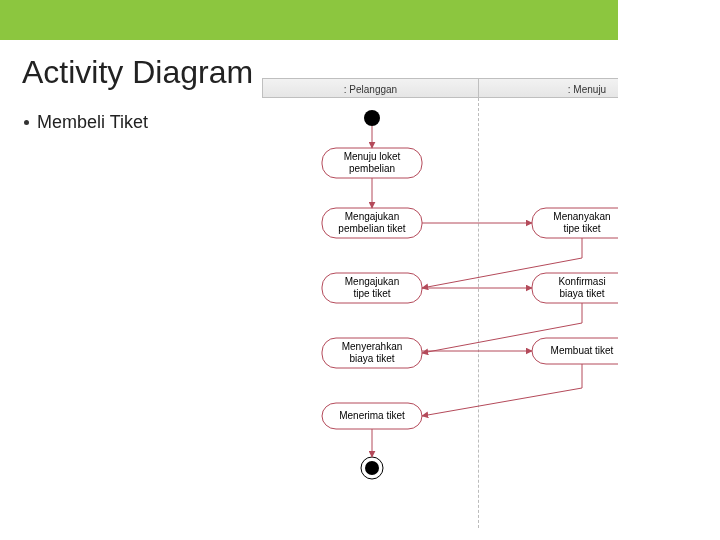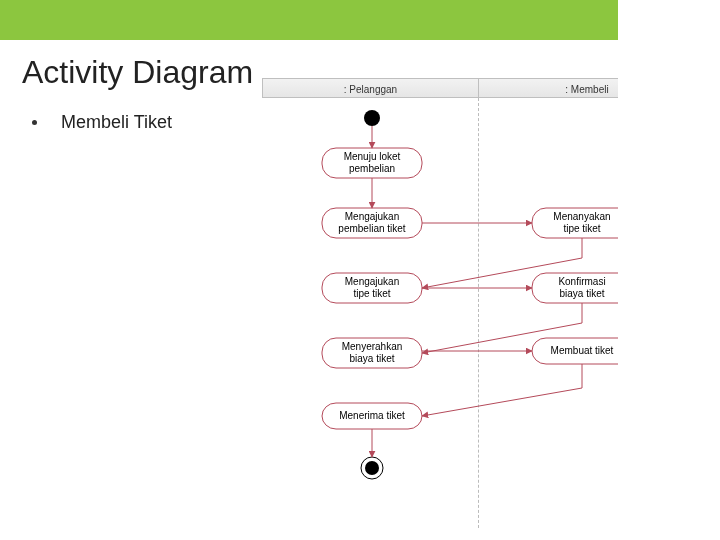--- a/index.html
+++ b/index.html
@@ -1,20 +1,20 @@
 <!DOCTYPE html>
 <html><head>
 <meta charset="utf-8">
 <style>
   * { box-sizing: border-box; margin: 0; padding: 0; font-family: Arial, Helvetica, sans-serif; }
   html, body { width: 720px; height: 540px; background: #fff; }
   .slide { width: 618px; height: 540px; position: relative; overflow: hidden; }
   .topbar { width: 720px; height: 40px; background: #8cc63f; }
   .title { position: absolute; left: 22px; top: 54px; font-size: 32px; color: #222; font-weight: 400; }
-  .bullet { position: absolute; left: 32px; top: 112px; display: flex; align-items: center; gap: 24px; }
+  .bullet { position: absolute; left: 24px; top: 112px; display: flex; align-items: center; gap: 8px; }
   .bullet .dot { width: 5px; height: 5px; border-radius: 50%; background: #333; }
   .bullet .txt { font-size: 18px; color: #222; }
   .diagram-panel { position: absolute; left: 262px; top: 78px; width: 432px; height: 450px; background: #fff; }
   .swim-head { position: absolute; left: 0; top: 0; width: 432px; height: 20px; background: linear-gradient(#f2f2f2,#e6e6e6); border: 1px solid #bfbfbf; }
   .swim-head .hcell { position: absolute; top: 0; height: 20px; font-size: 10px; color: #333; display: flex; align-items: center; justify-content: center; }
   .swim-head .hcell.l { left: 0; width: 216px; border-right: 1px solid #bfbfbf; }
   .swim-head .hcell.r { left: 216px; width: 216px; }
   .vline { position: absolute; width: 0; border-left: 1px dashed #bbb; }
   .vline.mid { left: 216px; top: 20px; height: 430px; }
   .vline.right { left: 431px; top: 20px; height: 430px; border-left-style: solid; border-color: #ccc; }
@@ -28,21 +28,21 @@
   <div class="topbar"></div>
   <div class="title">Activity Diagram</div>
   <div class="bullet">
     <span class="dot"></span>
     <span class="txt">Membeli Tiket</span>
   </div>
 
   <div class="diagram-panel">
     <div class="swim-head">
       <div class="hcell l">: Pelanggan</div>
-      <div class="hcell r">: Membeli</div>
+      <div class="hcell r">: Menuju</div>
     </div>
     <div class="vline mid"></div>
     <div class="vline right"></div>
 
     <svg class="svg-area" viewBox="0 0 432 430">
       <defs>
         <marker id="arr" viewBox="0 0 10 10" refX="9" refY="5" markerWidth="7" markerHeight="7" orient="auto">
           <path d="M0,0 L10,5 L0,10 z" fill="#b44a5a"></path>
         </marker>
       </defs>

